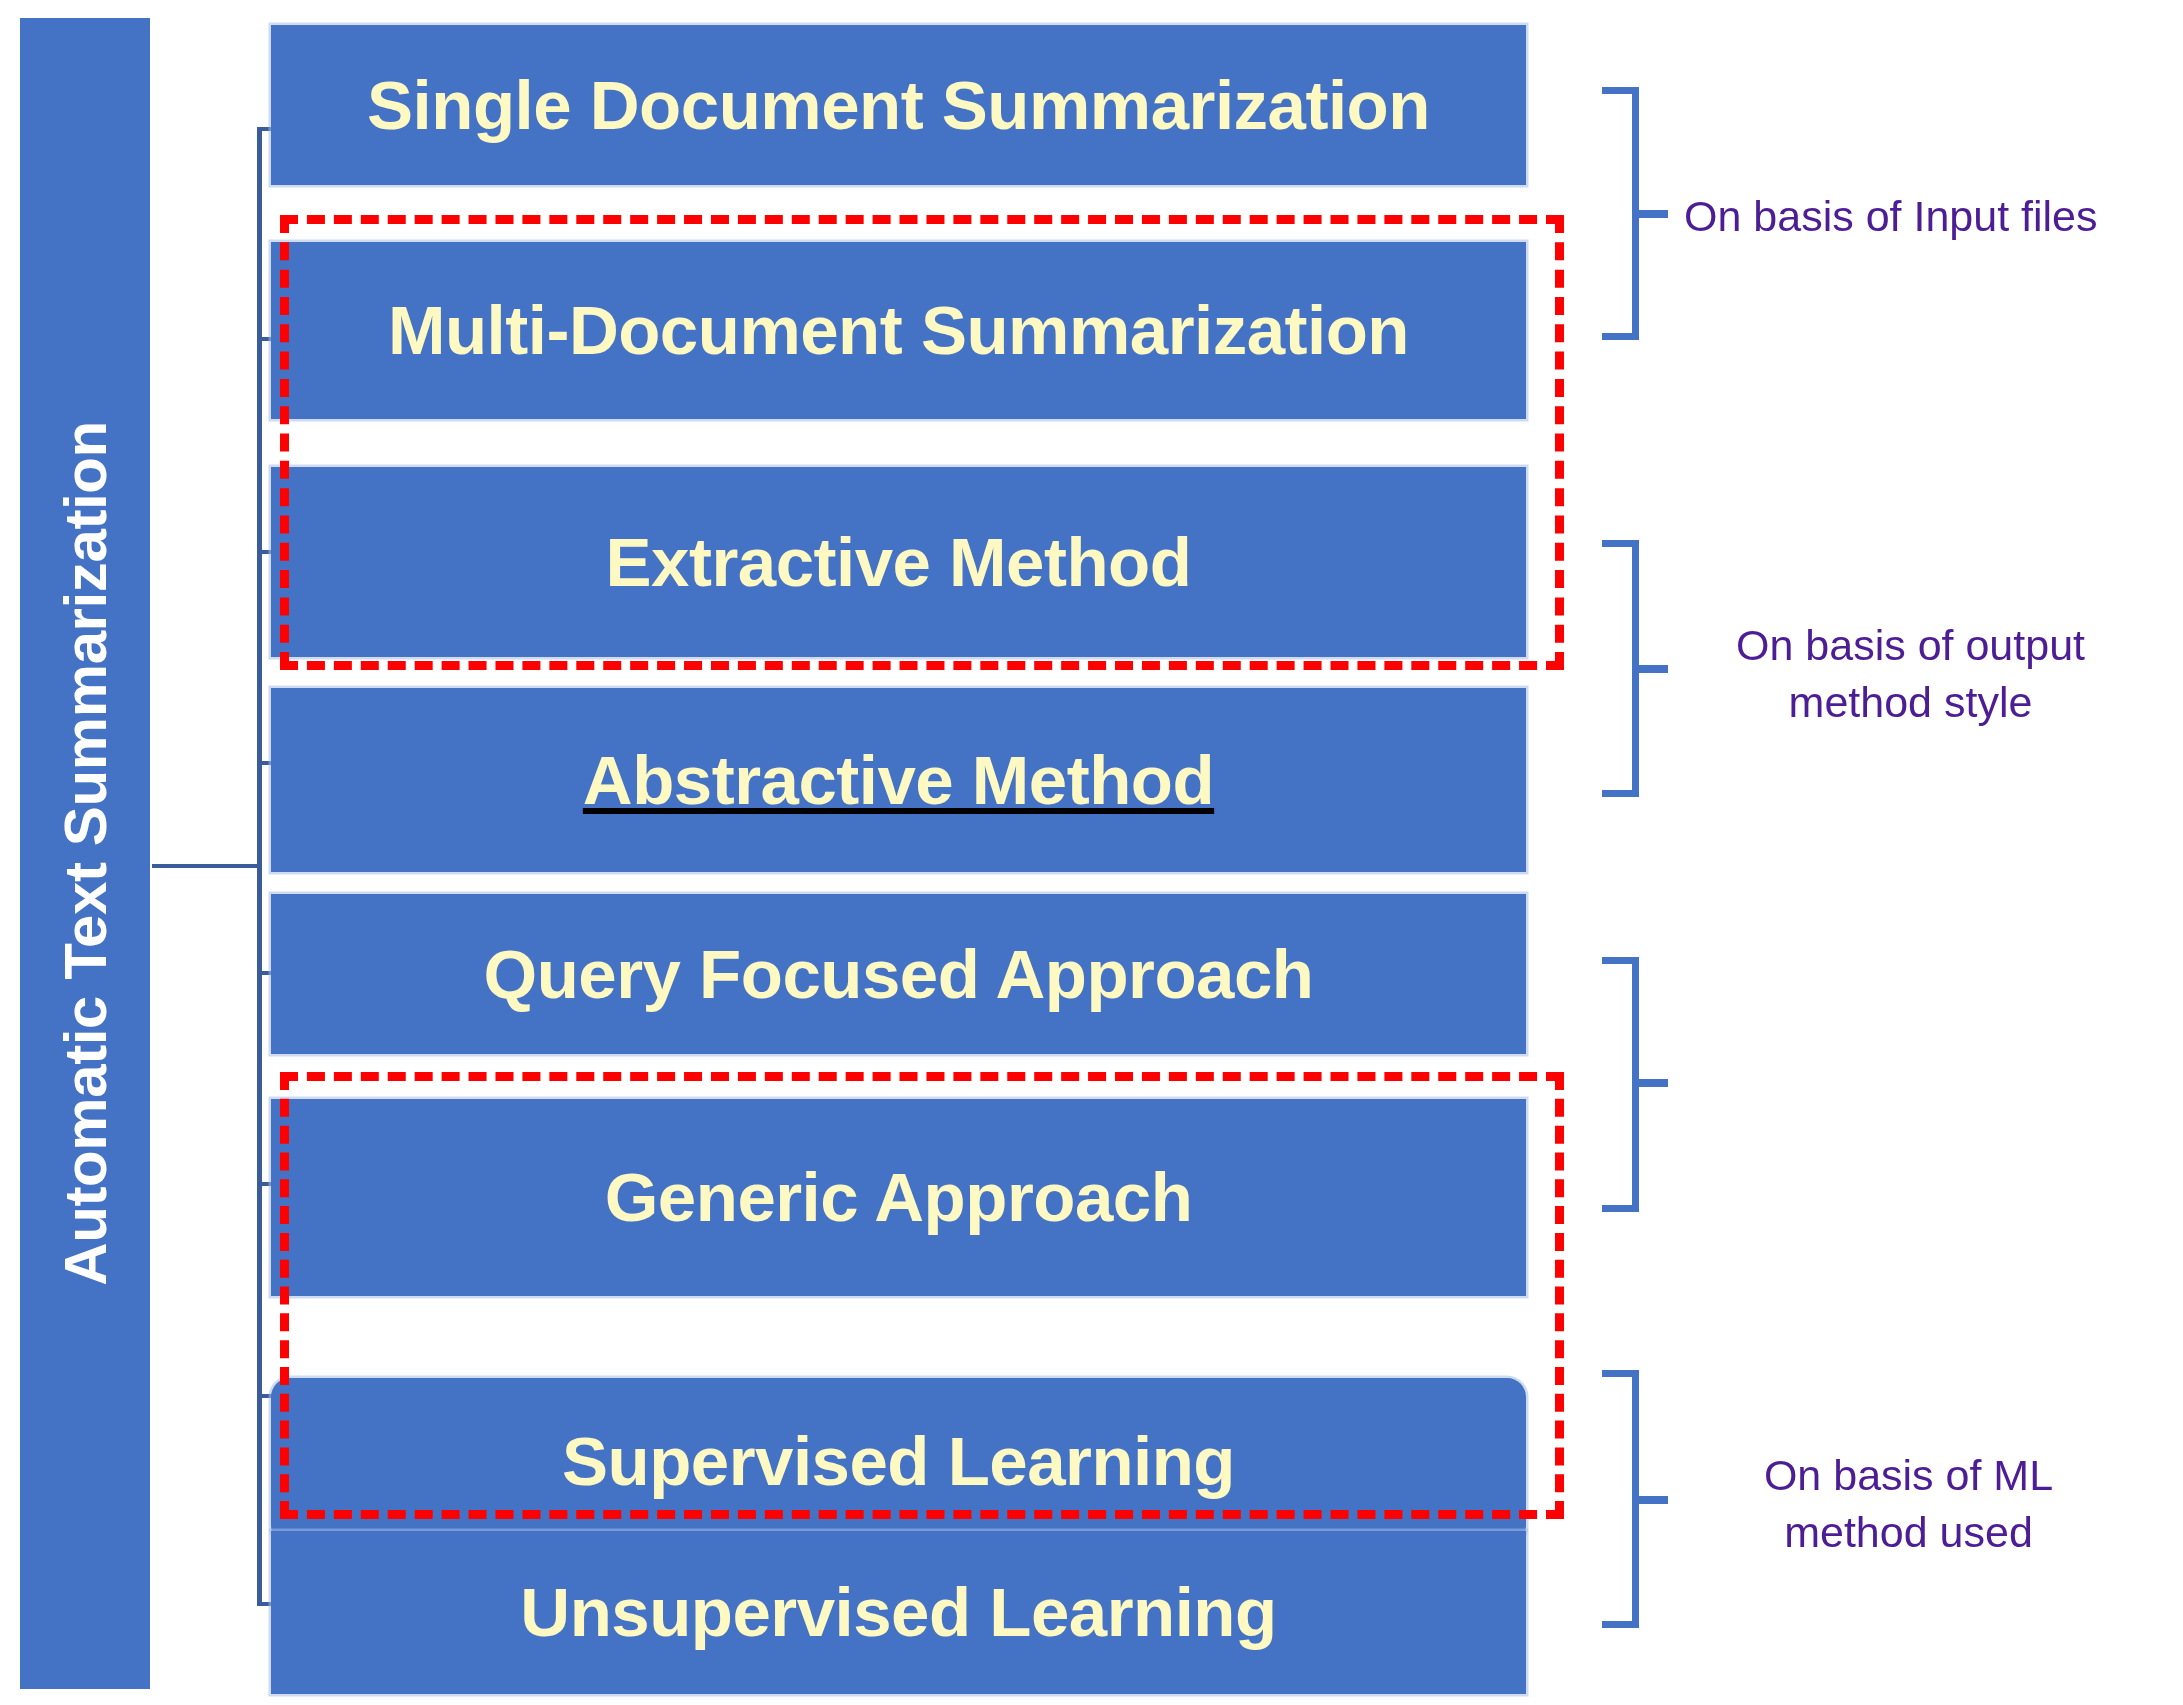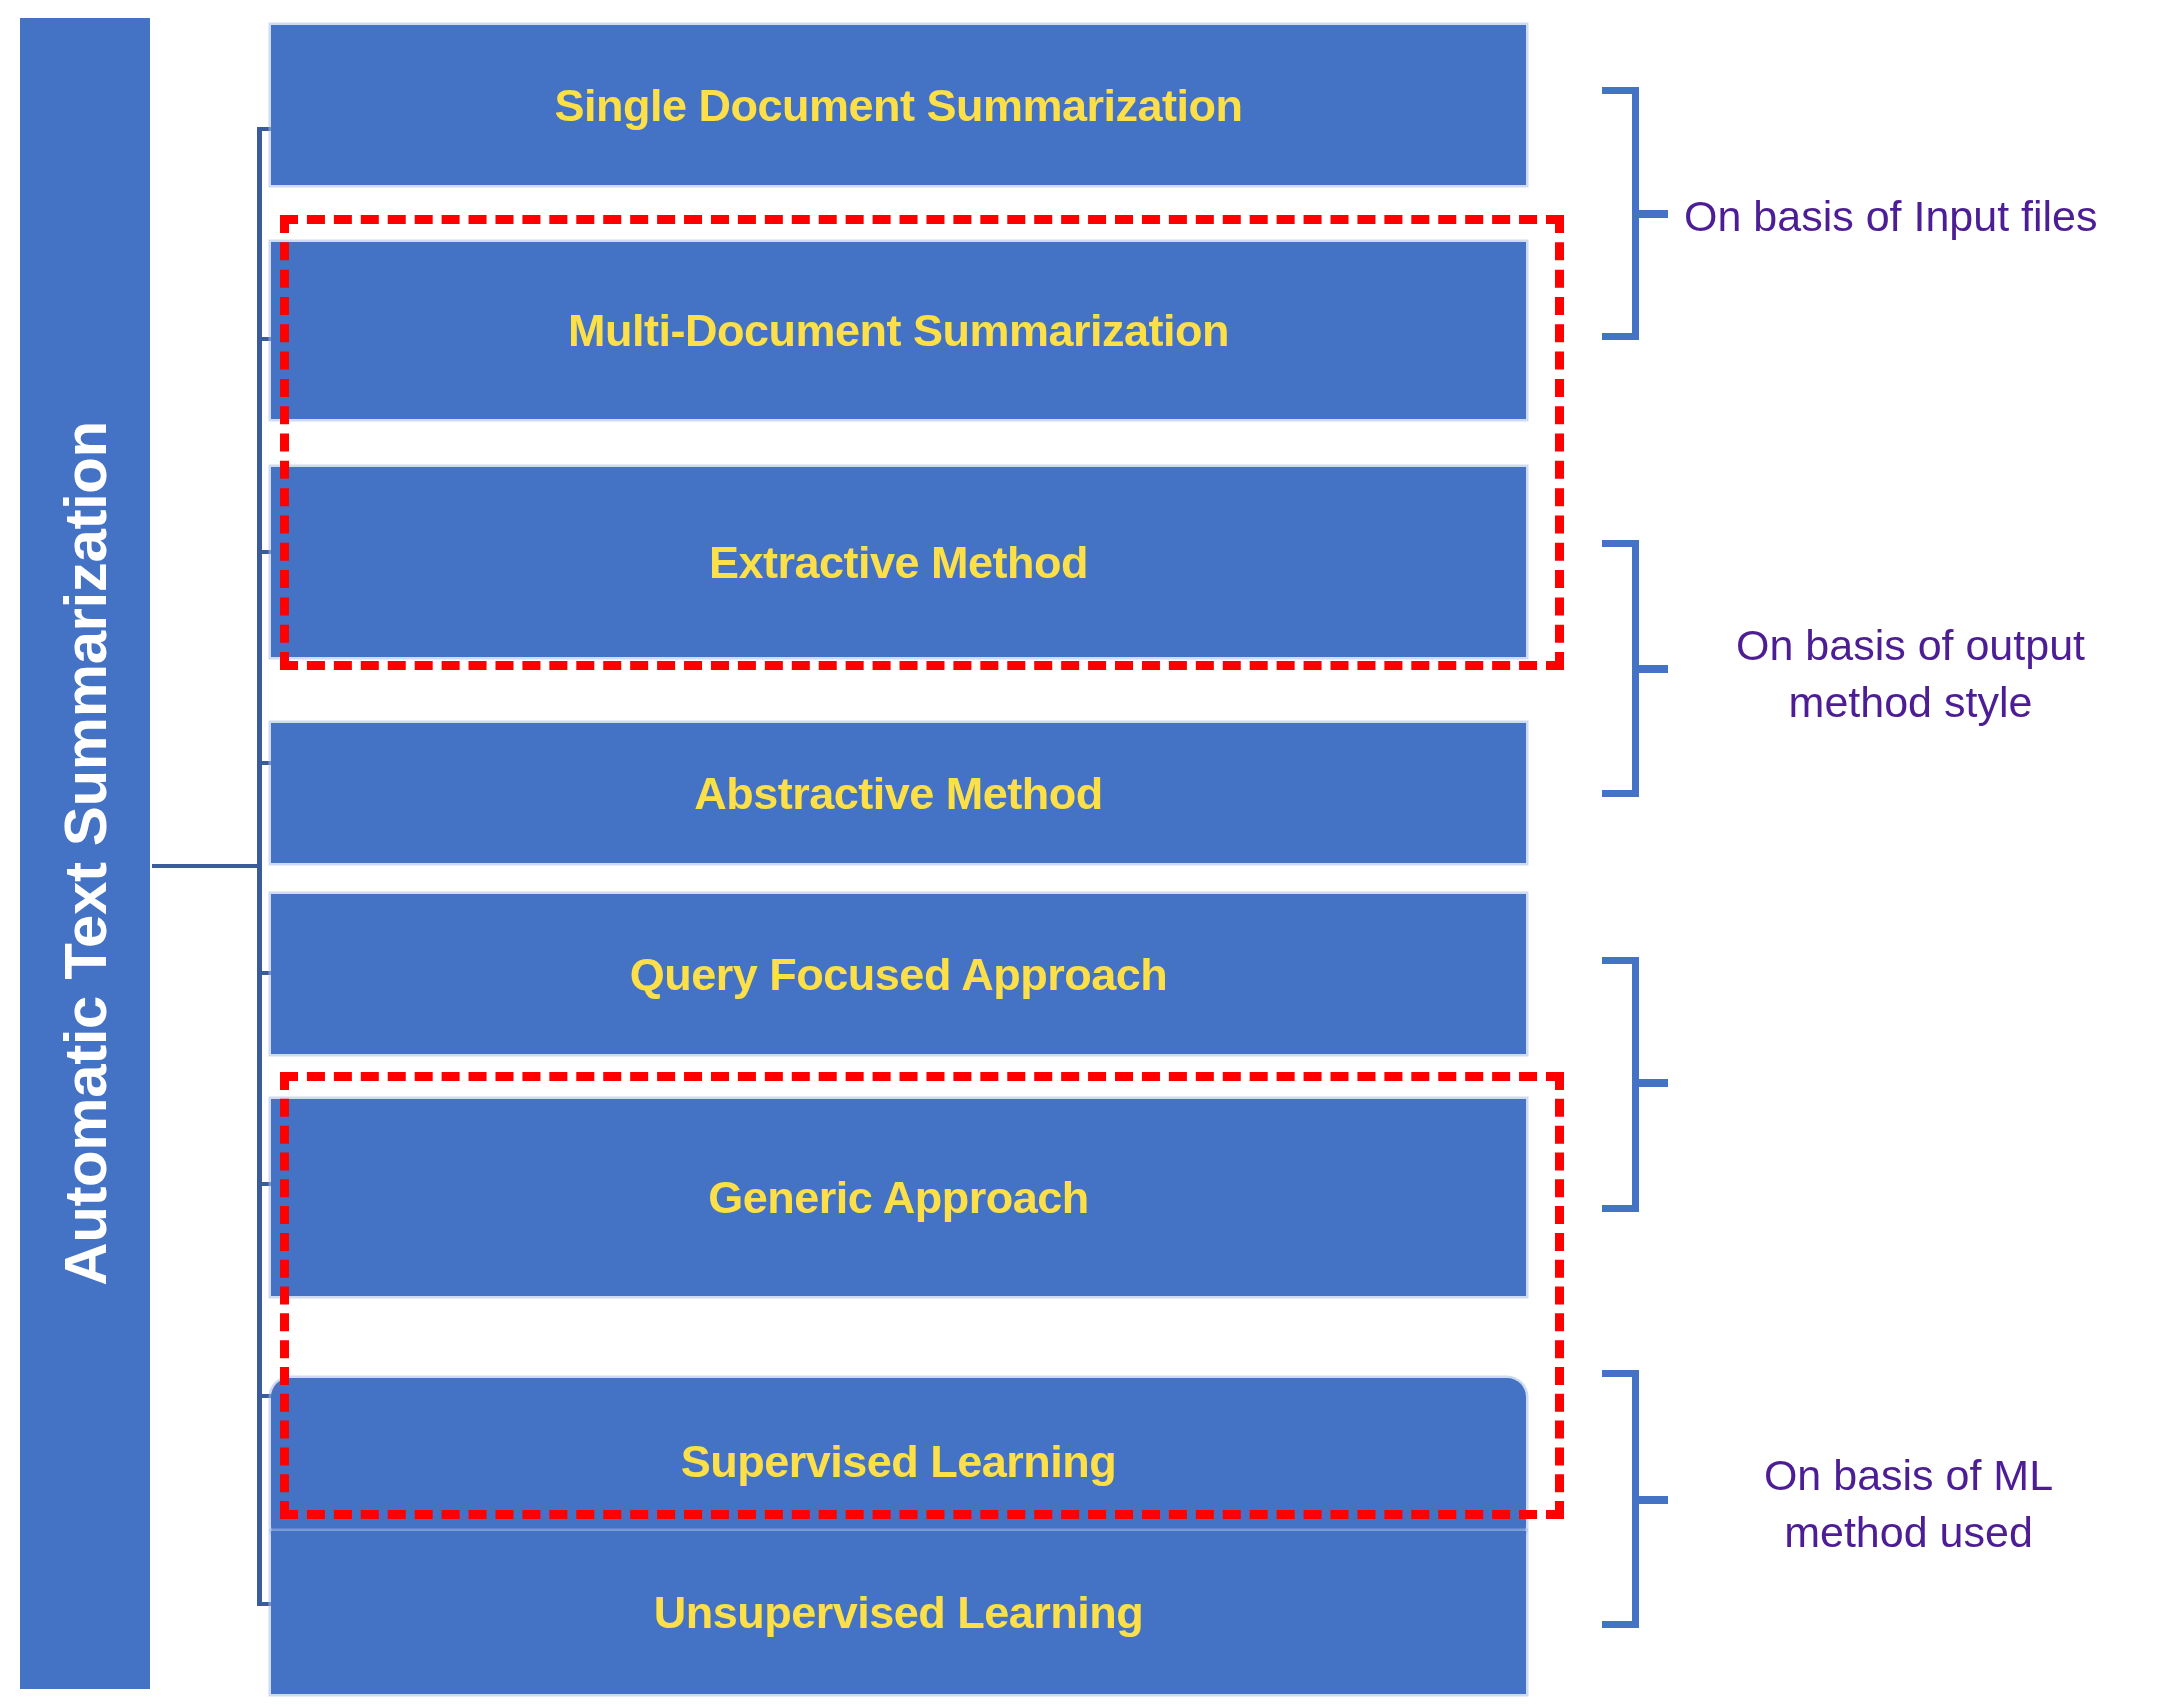--- a/index.html
+++ b/index.html
@@ -38,22 +38,22 @@
     position:absolute;
     left:271px;
     width:1255px;
     background:#4472C4;
     display:flex;
     align-items:center;
     justify-content:center;
     box-shadow:0 0 0 2.5px rgba(165,190,230,0.55);
   }
   .node .node-label{
-    color:#fde047;
-    font-size:45px;
+    color:#fef9c3;
+    font-size:69px;
     font-weight:600;
     letter-spacing:-0.5px;
     white-space:nowrap;
     line-height:1;
   }
 
   
   .trunk{
     position:absolute;
     left:257px;
@@ -126,21 +126,21 @@
   </div>
 
   <div class="node" style="top:242px; height:177px;">
     <span class="node-label">Multi-Document Summarization</span>
   </div>
 
   <div class="node" style="top:467px; height:190px;">
     <span class="node-label">Extractive Method</span>
   </div>
 
-  <div class="node" style="top:723px; height:140px;">
+  <div class="node" style="top:688px; height:184px;text-decoration:underline;">
     <span class="node-label">Abstractive Method</span>
   </div>
 
   <div class="node" style="top:894px; height:160px;">
     <span class="node-label">Query Focused Approach</span>
   </div>
 
   <div class="node" style="top:1099px; height:197px;">
     <span class="node-label">Generic Approach</span>
   </div>

